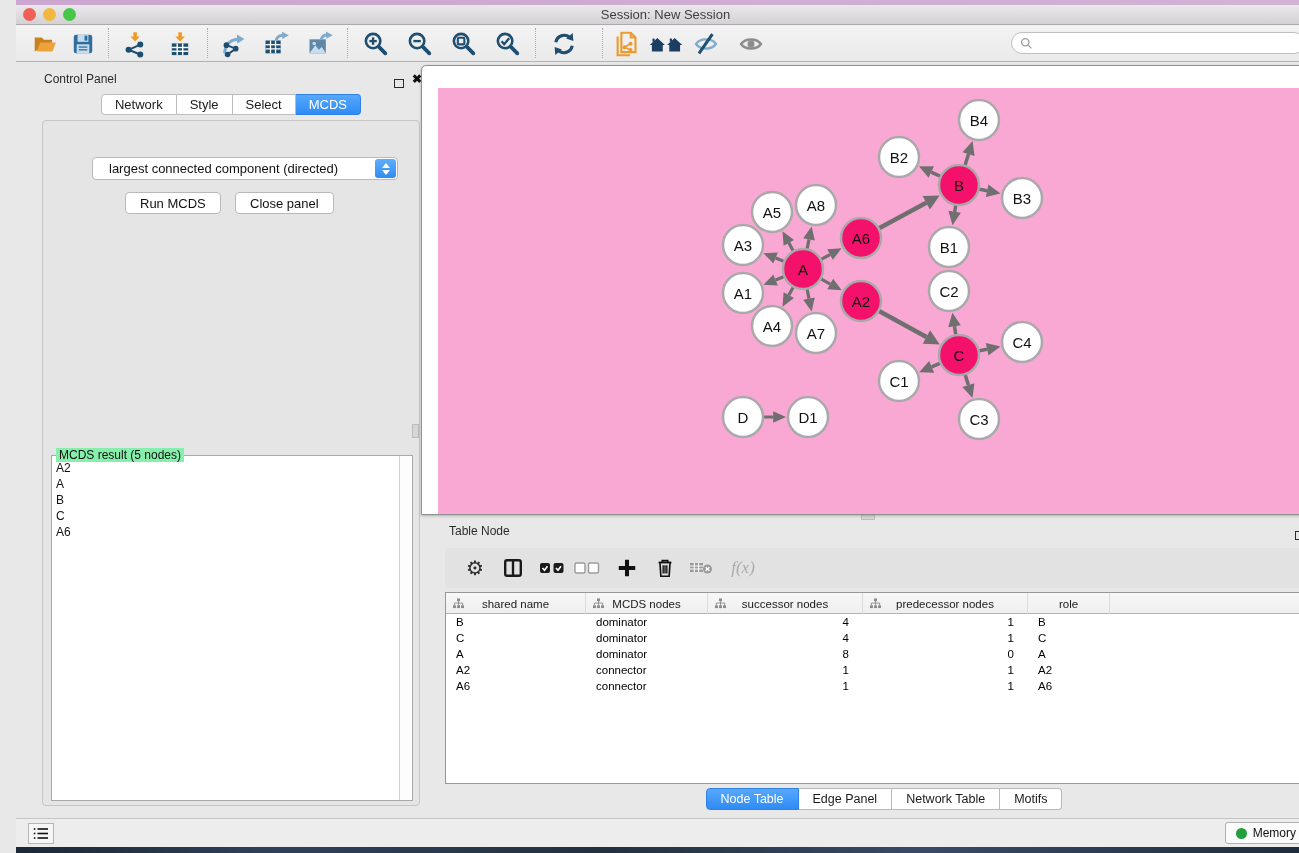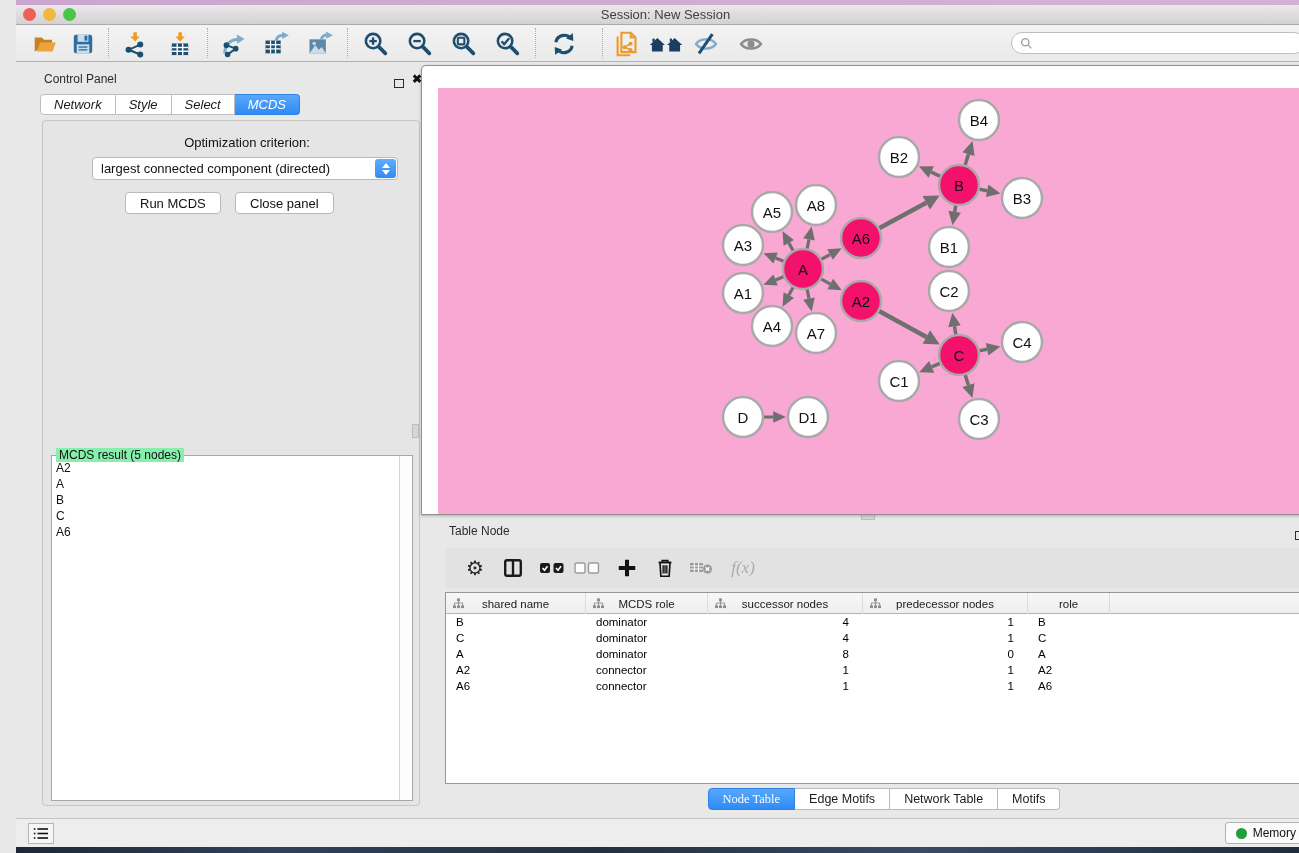--- a/index.html
+++ b/index.html
@@ -21,32 +21,32 @@
   .tb-sep { position:absolute; top:3px; height:30px; width:0; border-left:1px dotted #ABABAB; }
   #toolbar-search { position:absolute; right:10px; top:7px; width:294px; height:22px; background:#fff;
     border:1px solid #BFBFBF; border-radius:11px; display:flex; align-items:center; padding:0 8px; }
   #toolbar-search input { border:none; outline:none; flex:1; font-size:12px; font-family:"Liberation Sans",sans-serif; background:transparent; margin-left:5px; }
 
   
   #control-panel { left:8px; top:66px; width:382px; height:744px; }
   #cp-title { left:4px; top:6px; font-size:12px; color:#2B2B2B;text-align:center; }
   .panel-float { width:10px; height:9px; border:1.5px solid #2B2B2B; display:inline-block; }
   .panel-close { font-size:12px; color:#111; font-weight:bold; }
-  #cp-tabs { left:0; top:28px; width:382px; text-align:left;font-style:italic; }
+  #cp-tabs { left:0; top:28px; width:382px; text-align:center; }
   .tabset { display:inline-flex; }
   .tab { height:21px; line-height:20px; padding:0 13px; font-size:13px; color:#1A1A1A;
     background:#FFF; border:1px solid #BDBDBD; border-left:none; }
   .tab:first-child { border-left:1px solid #BDBDBD; border-radius:4px 0 0 4px; }
   .tab:last-child { border-radius:0 4px 4px 0; }
   .tab.active { background:linear-gradient(#58A8FC,#2E8BF5); color:#fff; border-color:#2E82E5; }
   #cp-content { left:2px; top:54px; width:378px; height:686px; background:#E5E5E5;
     border:1px solid #C6C6C6; border-radius:4px; }
   #opt-label { width:100%; text-align:center; top:14px; font-size:13px; color:#111; }
   #criterion-select { left:33px; top:36px; width:306px; height:23px; background:#fff; border:1px solid #B9B9B9;
-    border-radius:4px; font-size:13px; color:#111; line-height:21px; padding-left:8px; }
+    border-radius:4px; font-size:13px; color:#111; line-height:21px; padding-left:16px; }
   #criterion-stepper { position:absolute; right:1px; top:1px; width:21px; height:19px; border-radius:3px;
     background:linear-gradient(#5FAEFB,#2F8CF2); display:flex; flex-direction:column; align-items:center; justify-content:center; gap:2px; }
   .chev-up { width:0; height:0; border-left:4px solid transparent; border-right:4px solid transparent; border-bottom:5px solid #fff; }
   .chev-dn { width:0; height:0; border-left:4px solid transparent; border-right:4px solid transparent; border-top:5px solid #fff; }
   .cp-button { position:absolute; top:71px; height:22px; background:#FFF; border:1px solid #B9B9B9; border-radius:4px;
     font-size:13px; color:#111; font-family:"Liberation Sans",sans-serif; padding:0 14px; }
   #mcds-fieldset { position:absolute; left:8px; top:334px; width:362px; height:346px;
     border:1px solid #A8A8A8; background:#FFF; }
   #mcds-legend { position:absolute; left:4px; top:-8px; background:#86efac; padding:0 3px; font-size:12px; color:#111; }
   #mcds-list { position:absolute; left:0; top:0; width:348px; height:344px; overflow:hidden; padding:4px 0 0 4px; }
@@ -81,21 +81,21 @@
     font-size:11.5px; color:#1A1A1A; }
   .th .hier { position:absolute; left:7px; top:5px; }
   .tr { display:flex; height:16px; }
   .td { font-size:11.5px; color:#000; line-height:16px; white-space:nowrap; overflow:hidden; }
   .td.txt { padding-left:10px; text-align:left; }
   .td.num { padding-right:14px; text-align:right; }
   #nt-scroll { position:absolute; right:1px; top:22px; bottom:1px; width:12px; border-left:1px solid #D8D8D8; background:#FCFCFC; }
   #tp-tabs { left:0; top:270px; width:894px; text-align:center; }
   .tab2 { height:22px; line-height:21px; padding:0 14px; font-size:12.5px; color:#1A1A1A; background:#FFF;
     border:1px solid #B9B9B9; border-left:none; }
-  .tab2:first-child { border-left:1px solid #B9B9B9; border-radius:4px 0 0 4px;font-family:Liberation Serif, serif; }
+  .tab2:first-child { border-left:1px solid #B9B9B9; border-radius:4px 0 0 4px; }
   .tab2:last-child { border-radius:0 4px 4px 0; }
   .tab2.active { background:linear-gradient(#58A8FC,#2E8BF5); color:#fff; border-color:#2E82E5; }
 
   
   #status-bar { left:0; top:818px; width:1299px; height:29px; background:#EDEDED; border-top:1px solid #C5C5C5;text-align:right; }
   #status-list-btn { position:absolute; left:12px; top:4px; width:26px; height:21px; background:#F6F6F6;
     border:1px solid #B5B5B5; display:flex; align-items:center; justify-content:center; }
   #memory-btn { position:absolute; right:8px; top:3px; height:22px; background:#FBFBFB; border:1px solid #B0B0B0;
     border-radius:3px; display:flex; align-items:center; padding:0 10px; gap:6px; font-size:12px; color:#111; }
   #memory-dot { width:11px; height:11px; border-radius:50%; background:#1FA03C; }
@@ -294,21 +294,20 @@
   <span class="abs panel-close" style="left:372px;top:6px">✖</span>
   <div class="abs" id="cp-tabs">
     <div class="tabset">
       <div class="tab">Network</div>
       <div class="tab">Style</div>
       <div class="tab">Select</div>
       <div class="tab active">MCDS</div>
     </div>
   </div>
   <div class="abs" id="cp-content">
-    <div class="abs" id="opt-label">Optimization criterion:</div>
     <div class="abs" id="criterion-select">
       <span>largest connected component (directed)</span>
       <span id="criterion-stepper">
           <span class="chev-up"></span>
           <span class="chev-dn"></span>
         </span>
     </div>
     <button class="cp-button" style="left:82px">Run MCDS</button>
     <button class="cp-button" style="left:192px">Close panel</button>
     <div id="mcds-fieldset">
@@ -541,21 +540,21 @@
               <g fill="none" stroke="#8A8A8A" stroke-width="1">
                 <path d="M6 3.5 V5.5 M1.5 8 V5.5 H10.5 V8 M6 5.5 V8"></path>
               </g>
               <g fill="#8A8A8A">
                 <rect x="4.4" y="0.5" width="3.2" height="3"></rect>
                 <rect x="0" y="8" width="3.2" height="3"></rect>
                 <rect x="4.4" y="8" width="3.2" height="3"></rect>
                 <rect x="8.8" y="8" width="3.2" height="3"></rect>
               </g>
             </svg></span>
-          <span>MCDS role</span>
+          <span>MCDS nodes</span>
         </div>
         <div class="th" style="width: 155px;">
           <span class="hier"><svg width="11" height="11" viewBox="0 0 12 12">
               <g fill="none" stroke="#8A8A8A" stroke-width="1">
                 <path d="M6 3.5 V5.5 M1.5 8 V5.5 H10.5 V8 M6 5.5 V8"></path>
               </g>
               <g fill="#8A8A8A">
                 <rect x="4.4" y="0.5" width="3.2" height="3"></rect>
                 <rect x="0" y="8" width="3.2" height="3"></rect>
                 <rect x="4.4" y="8" width="3.2" height="3"></rect>
@@ -618,21 +617,21 @@
           <div class="td num" style="width: 155px;">1</div>
           <div class="td num" style="width: 165px;">1</div>
           <div class="td txt" style="width: 82px;">A6</div>
         </div>
       </div>
     <div id="nt-scroll"></div>
   </div>
   <div class="abs" id="tp-tabs">
     <div class="tabset">
       <div class="tab2 active">Node Table</div>
-      <div class="tab2">Edge Motifs</div>
+      <div class="tab2">Edge Panel</div>
       <div class="tab2">Network Table</div>
       <div class="tab2">Motifs</div>
     </div>
   </div>
 </div>
 
 <div class="abs" id="status-bar">
   <div id="status-list-btn">
     <svg width="16" height="13" viewBox="0 0 16 13">
         <g stroke="#111" stroke-width="1.6">

